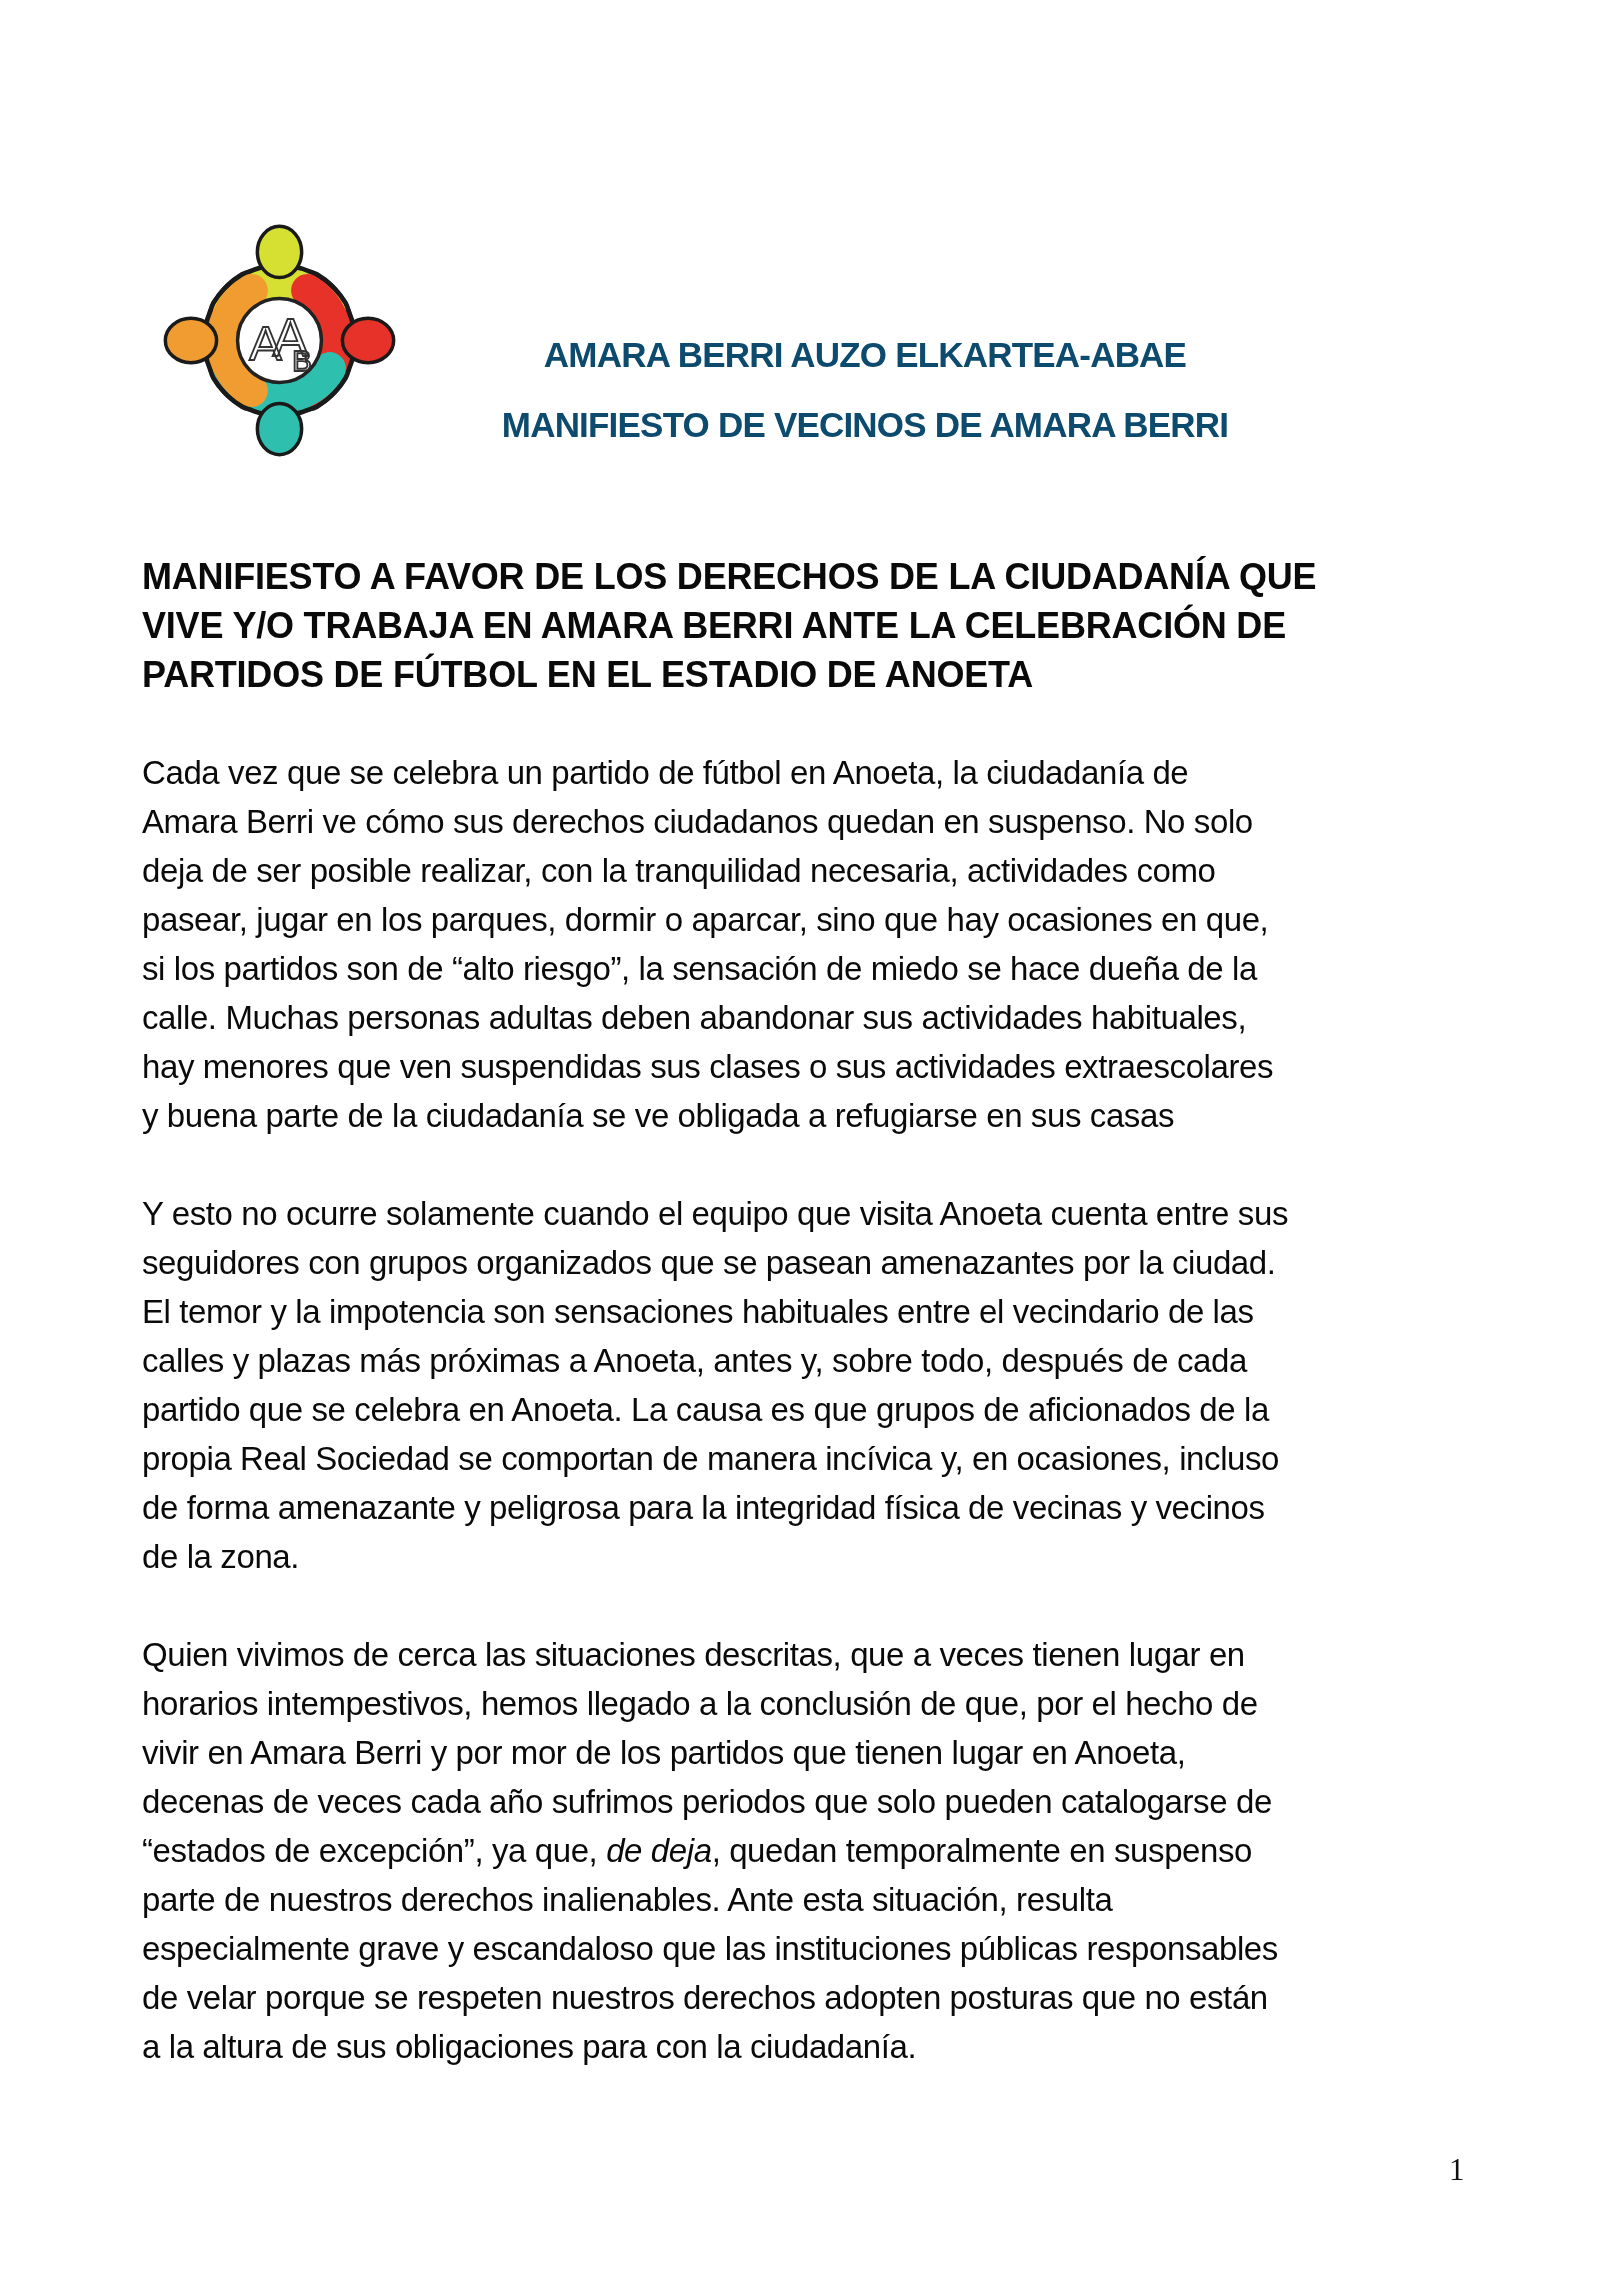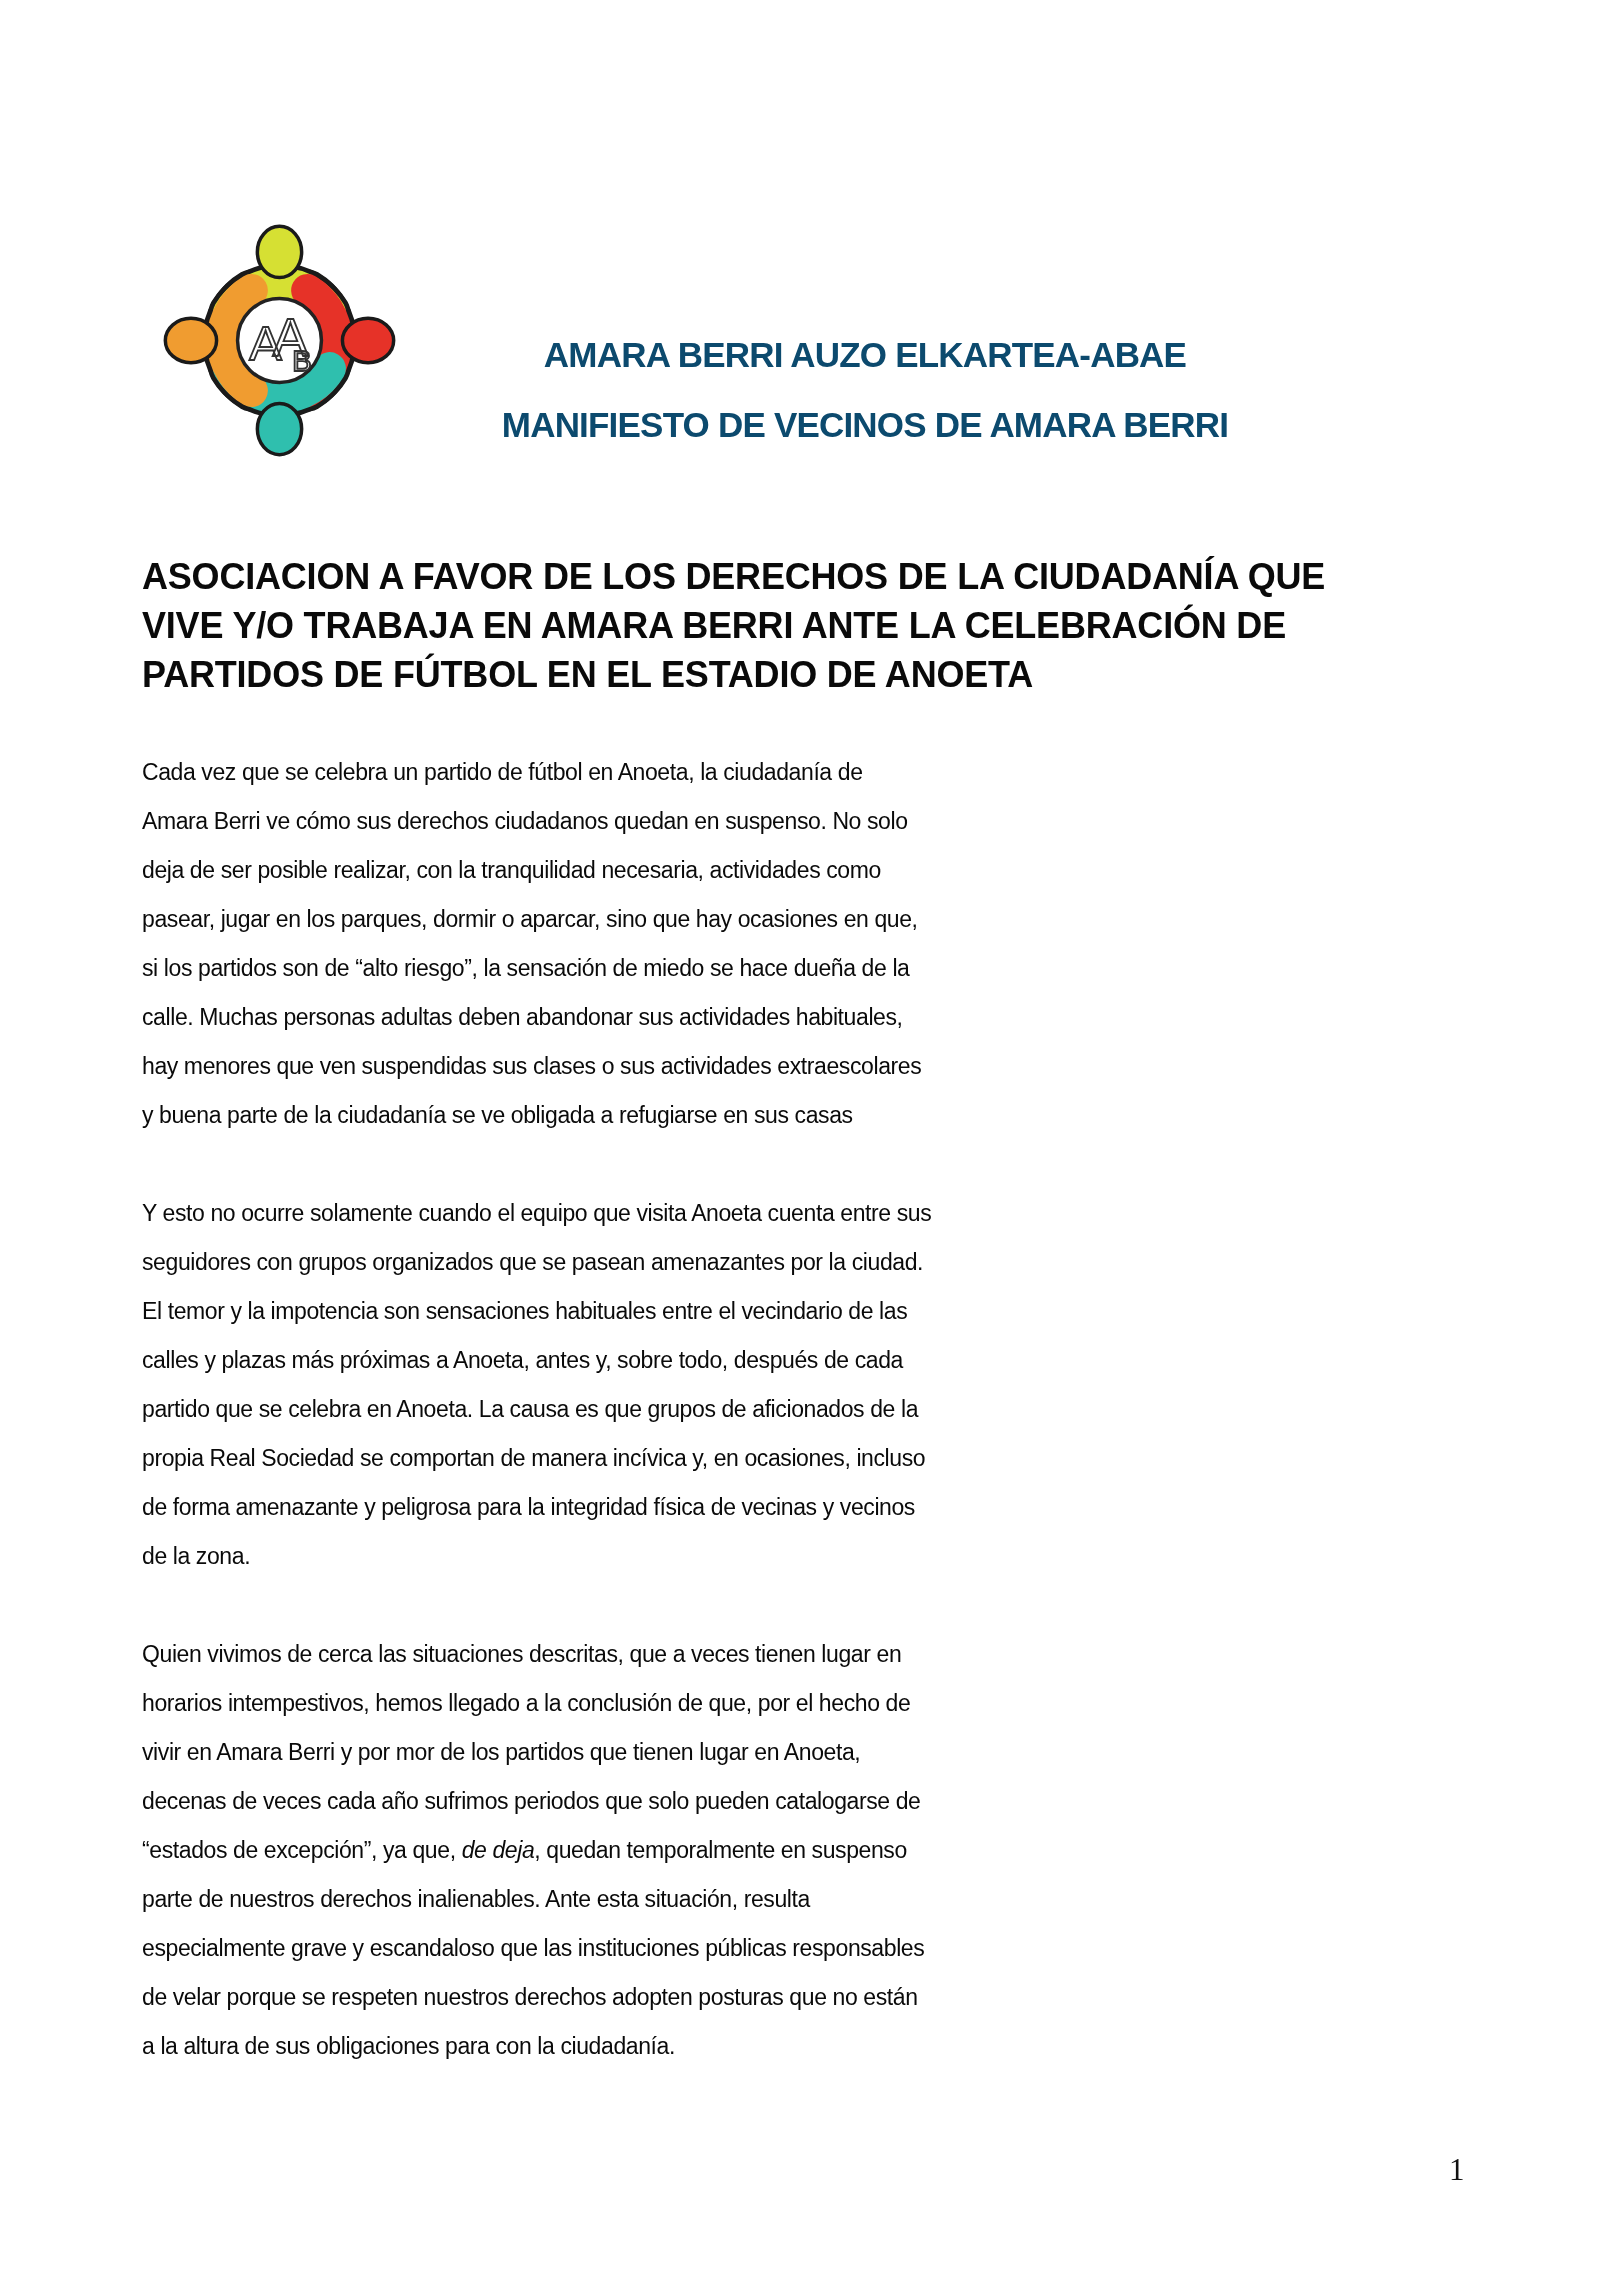--- a/index.html
+++ b/index.html
@@ -41,21 +41,21 @@
   .doc-title {
     margin: 0 0 49px 0;
     font-size: 36px;
     font-weight: bold;
     line-height: 49px;
     white-space: pre;
     letter-spacing: -0.2px;
   }
   .para {
     margin: 0 0 49px 0;
-    font-size: 23px;
+    font-size: 33px;
     font-weight: normal;
     line-height: 49px;
     white-space: pre;
     letter-spacing: -0.4px;
   }
   .para .italic { font-style: italic; }
   .page-number {
     position: absolute;
     left: 1449px;
     top: 2152px;
@@ -99,21 +99,21 @@
       <text x="111" y="126" font-size="25">B</text>
     </g>
   </svg>
 
   <div class="org-names">
     <div class="org-line1">AMARA BERRI AUZO ELKARTEA-ABAE</div>
     <div class="org-line2">MANIFIESTO DE VECINOS DE AMARA BERRI</div>
   </div>
 
   <div class="doc">
-    <h1 class="doc-title">ASOCIACION A FAVOR DE LOS DERECHOS DE LA CIUDADANÍA QUE
+    <h1 class="doc-title">MANIFIESTO A FAVOR DE LOS DERECHOS DE LA CIUDADANÍA QUE
 VIVE Y/O TRABAJA EN AMARA BERRI ANTE LA CELEBRACIÓN DE
 PARTIDOS DE FÚTBOL EN EL ESTADIO DE ANOETA</h1>
     <div id="doc-body">
         <p class="para"><span>Cada vez que se celebra un partido de fútbol en Anoeta, la ciudadanía de
 Amara Berri ve cómo sus derechos ciudadanos quedan en suspenso. No solo
 deja de ser posible realizar, con la tranquilidad necesaria, actividades como
 pasear, jugar en los parques, dormir o aparcar, sino que hay ocasiones en que,
 si los partidos son de “alto riesgo”, la sensación de miedo se hace dueña de la
 calle. Muchas personas adultas deben abandonar sus actividades habituales,
 hay menores que ven suspendidas sus clases o sus actividades extraescolares

